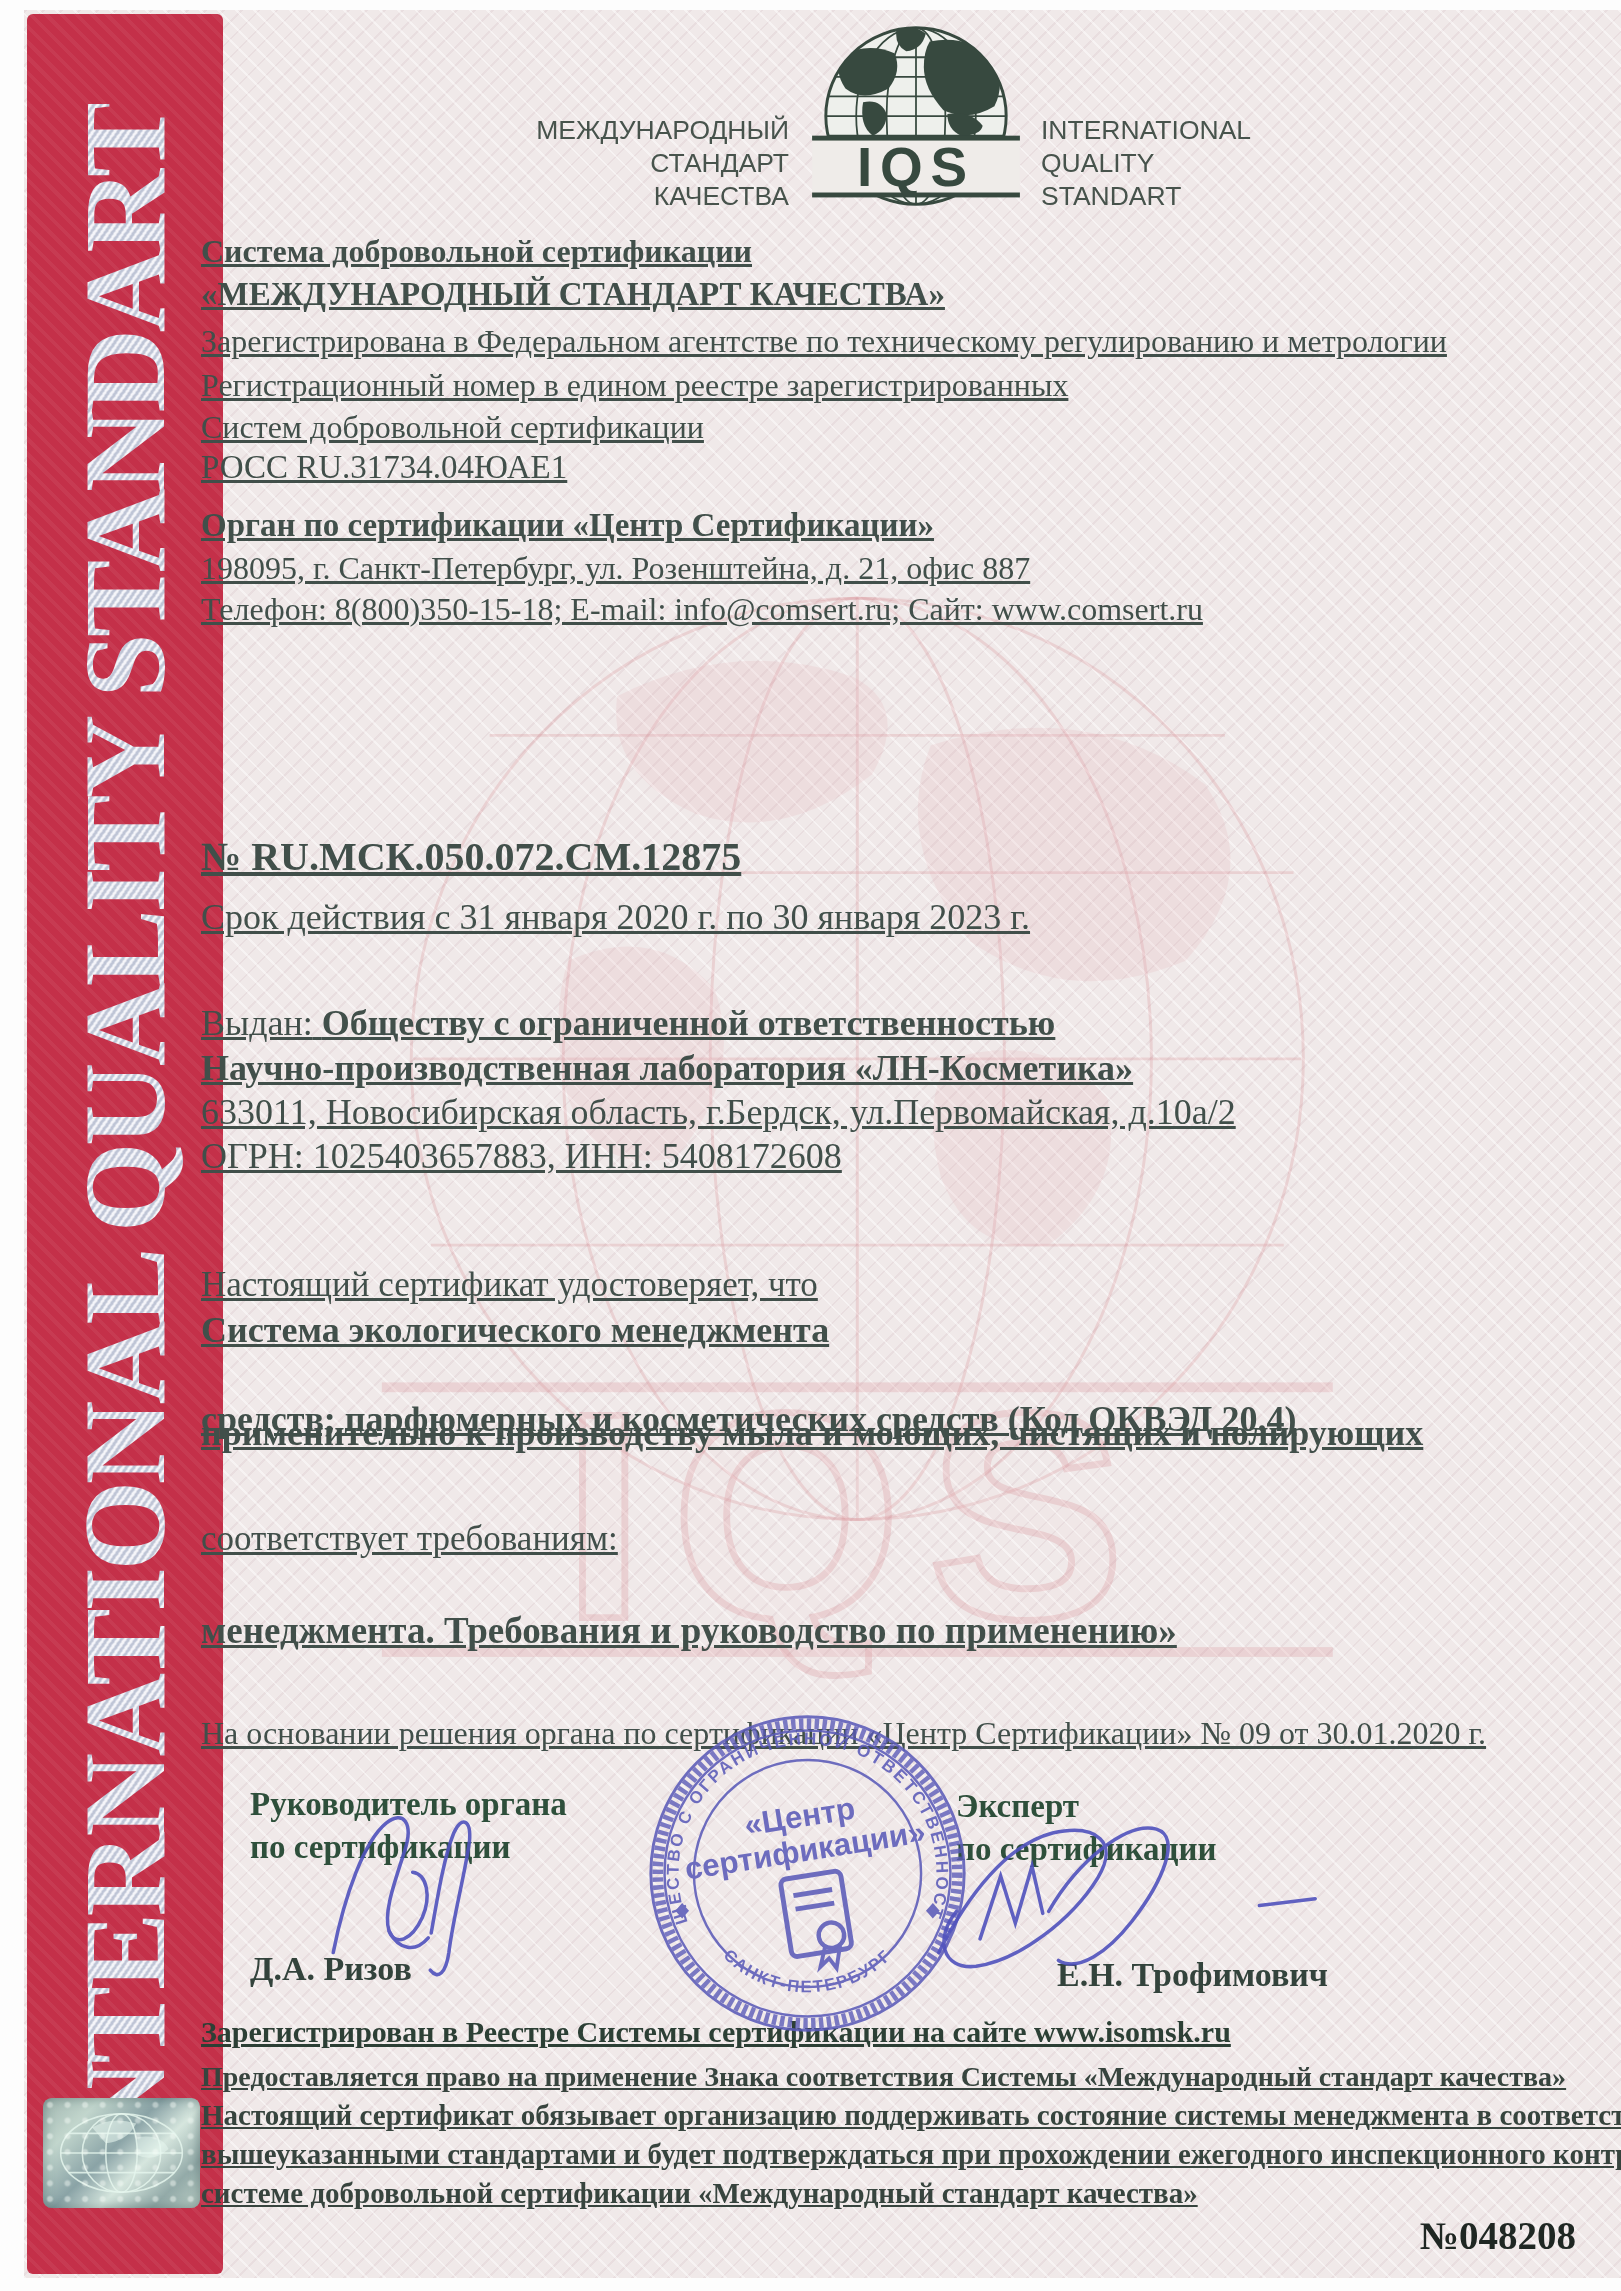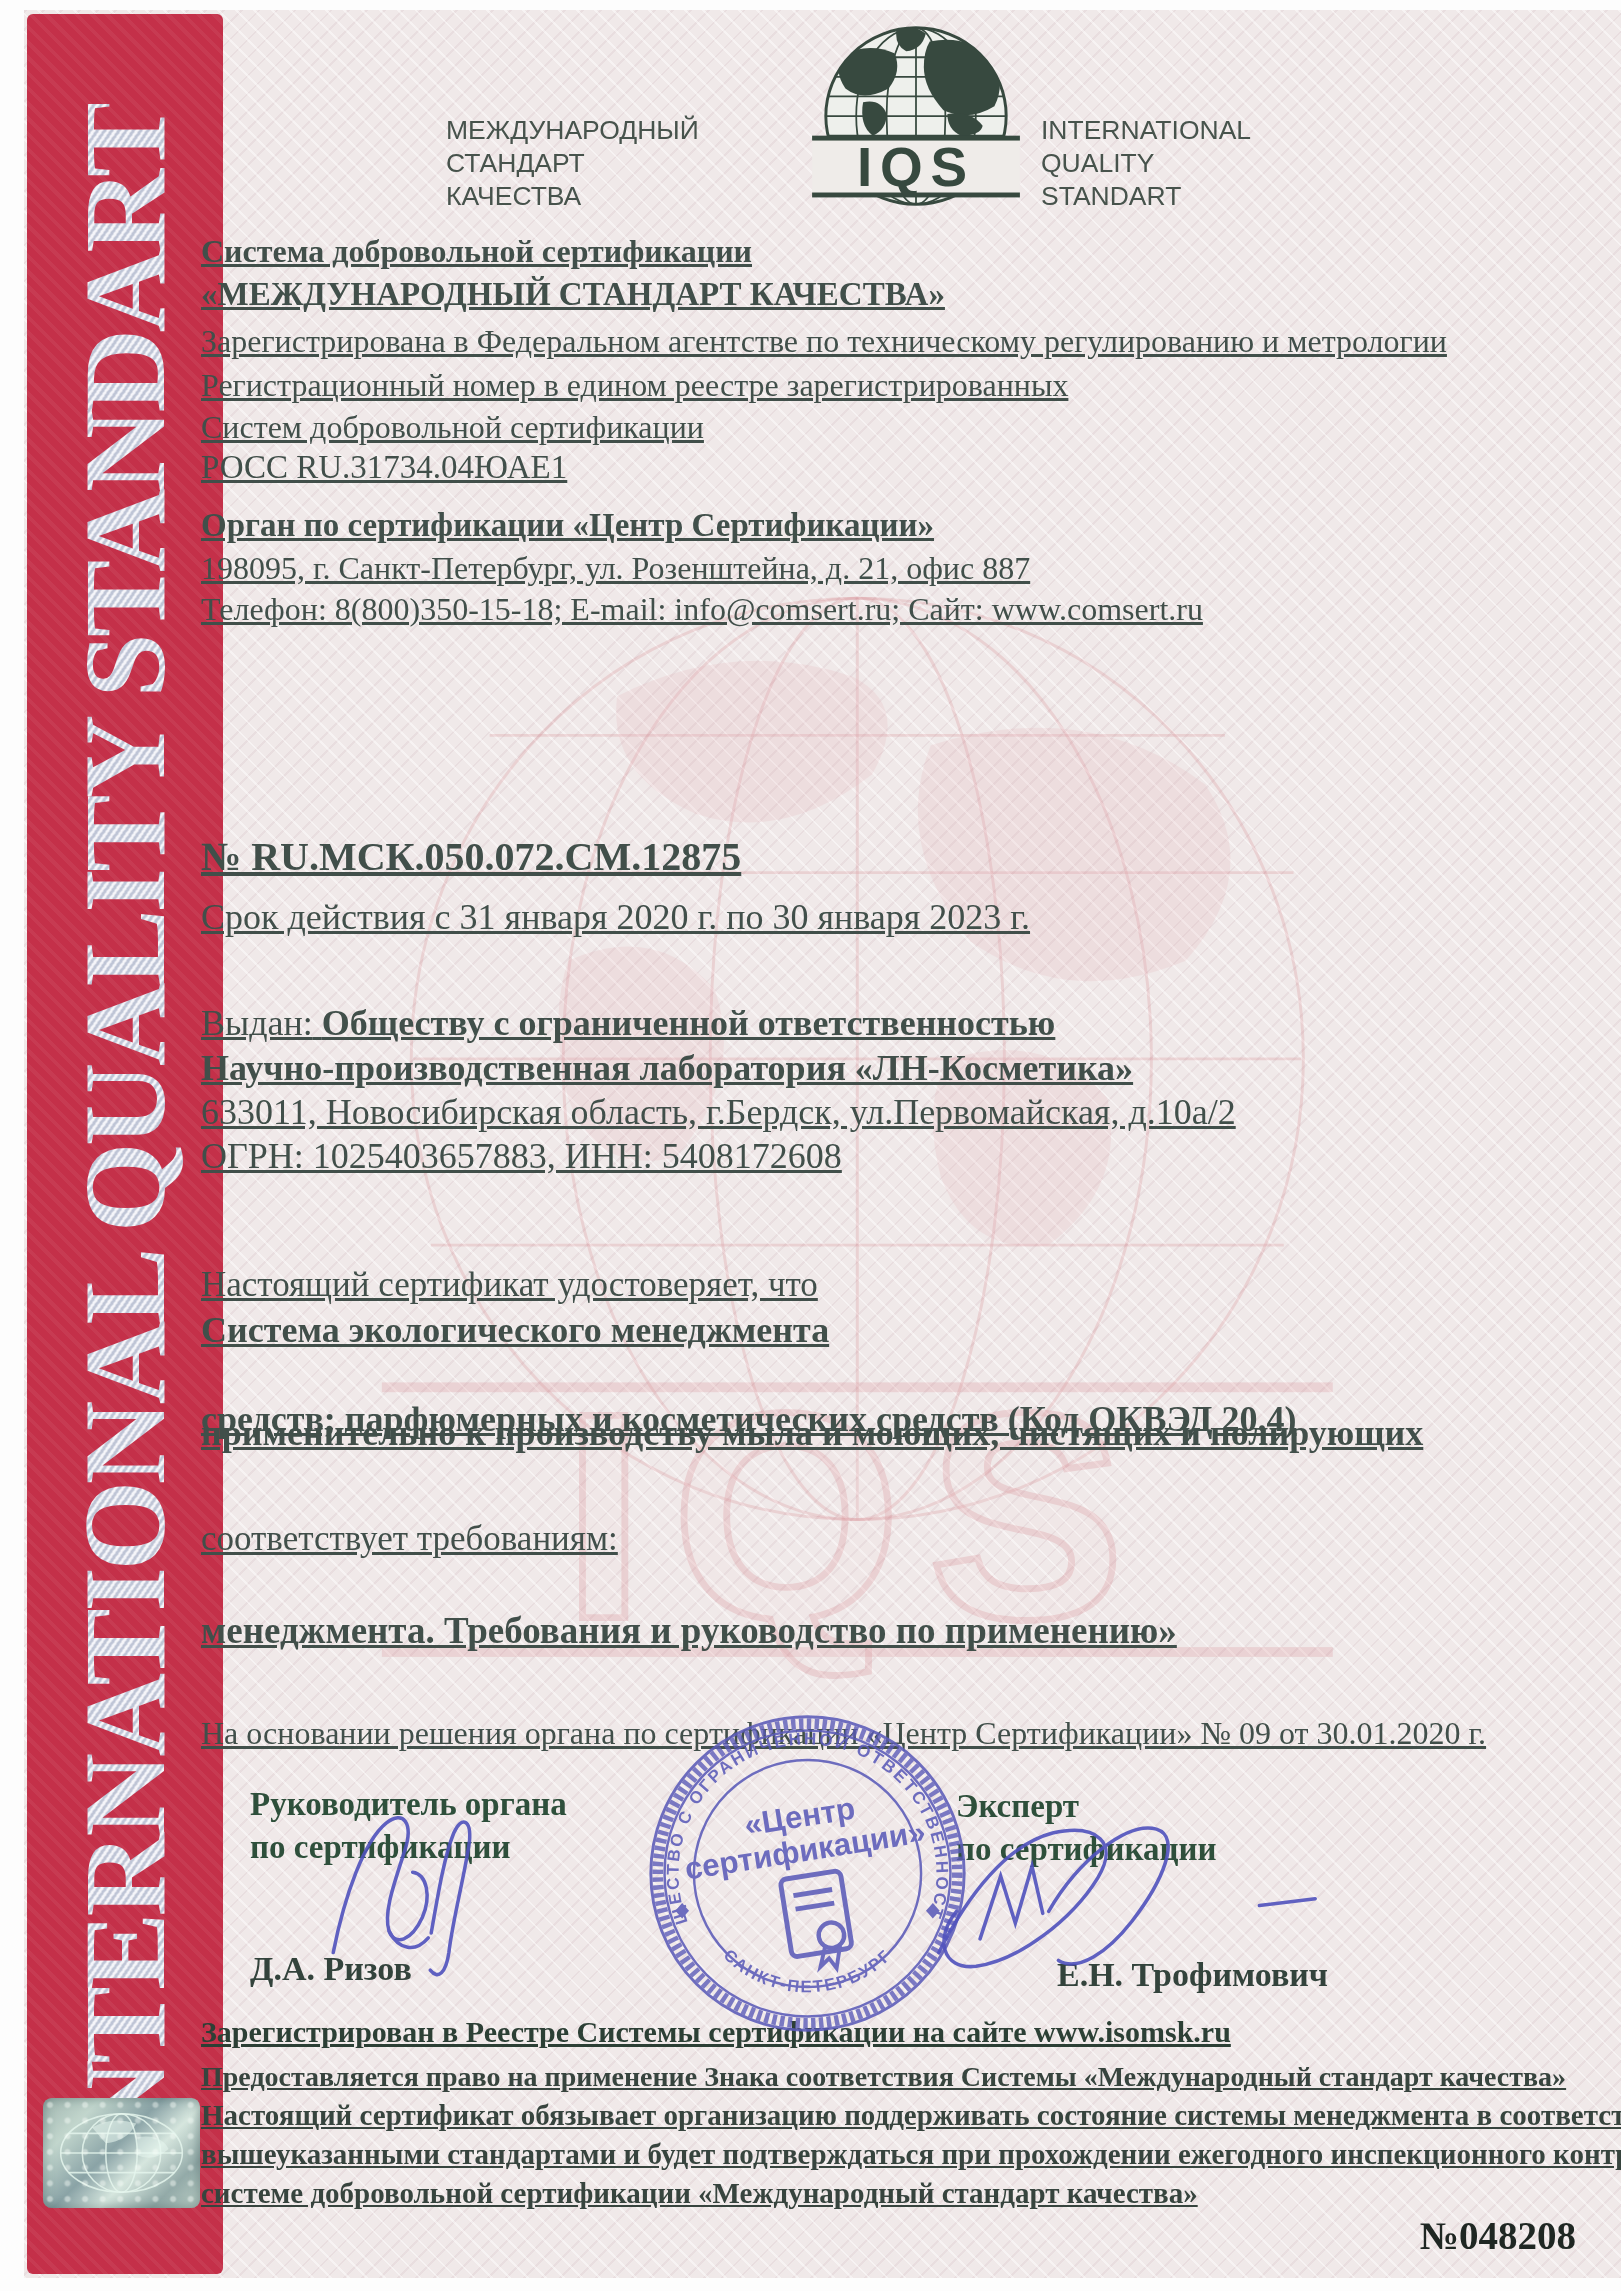--- a/index.html
+++ b/index.html
@@ -17,21 +17,21 @@
         writing-mode:vertical-rl;white-space:nowrap;
         font-family:"Liberation Serif",serif;font-weight:bold;font-size:116px;letter-spacing:-3.9px;
         background:repeating-linear-gradient(125deg,#f5f5f9 0 2.9px,#bfc5d6 2.9px 5.9px);
         -webkit-background-clip:text;background-clip:text;color:transparent;}
   .hologram{position:absolute;left:43px;top:2098px;width:157px;height:110px;border-radius:8.8px;
         background:linear-gradient(135deg,#9fb4ae,#c2d6cd 22%,#8aa3a6 45%,#d6e6de 62%,#93aaa8 82%,#bccfc6);
         background-blend-mode:normal;box-shadow:inset 0 0 11.8px rgba(40,70,70,.45);overflow:hidden;}
   .hologram .dots{position:absolute;inset:0;background-image:radial-gradient(circle at 6.9px 6.9px, rgba(250,255,250,.8) 2px, rgba(0,0,0,0) 3.9px);
         background-size:17.6px 15.7px;opacity:.55;}
   
-  .logo-left{position:absolute;left:446px;top:114px;width:343px;
+  .logo-left{position:absolute;left:446px;top:114px;width:343px;text-align:right;
         font-family:"Liberation Sans",sans-serif;font-size:26.5px;line-height:33px;color:#47534c;}
   .logo-right{position:absolute;left:1041px;top:114px;width:294px;text-align:left;
         font-family:"Liberation Sans",sans-serif;font-size:26.5px;line-height:33px;color:#47534c;}
   .logo-globe{position:absolute;left:812px;top:19.6px;}
   
   .content{position:absolute;left:201px;top:0;width:1323px;height:100%;}
   .ln{position:absolute;width:100%;text-align:left;color:#414f4a;white-space:nowrap;text-decoration:underline;}
   .b{font-weight:bold;}
   .title{font-size:74px;font-weight:bold;color:#3d4c48;letter-spacing:1px;}
   

